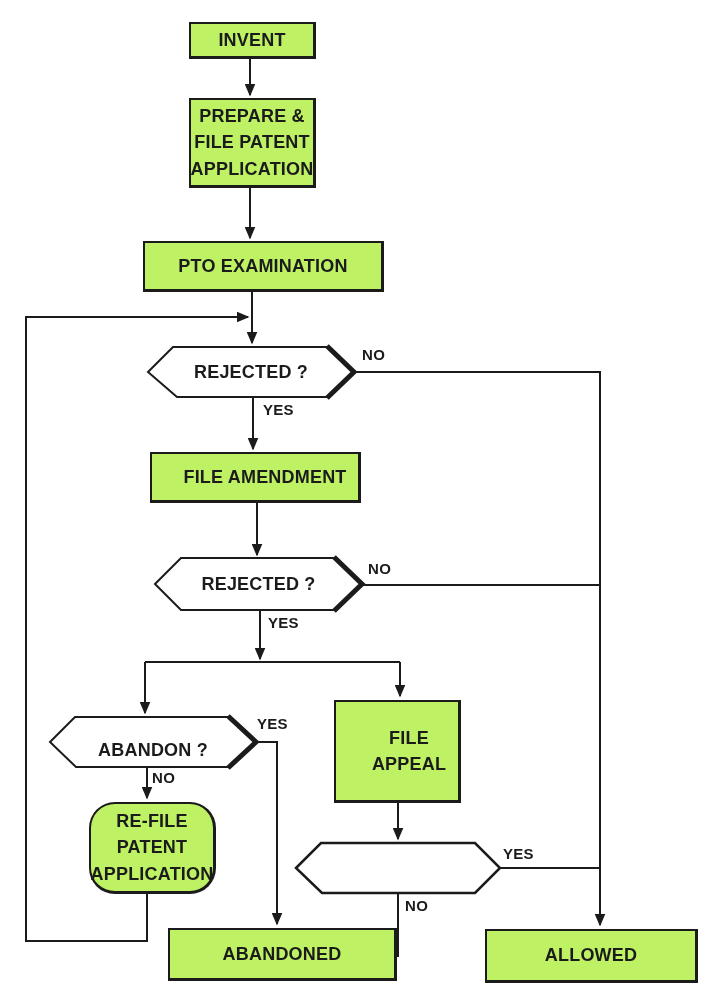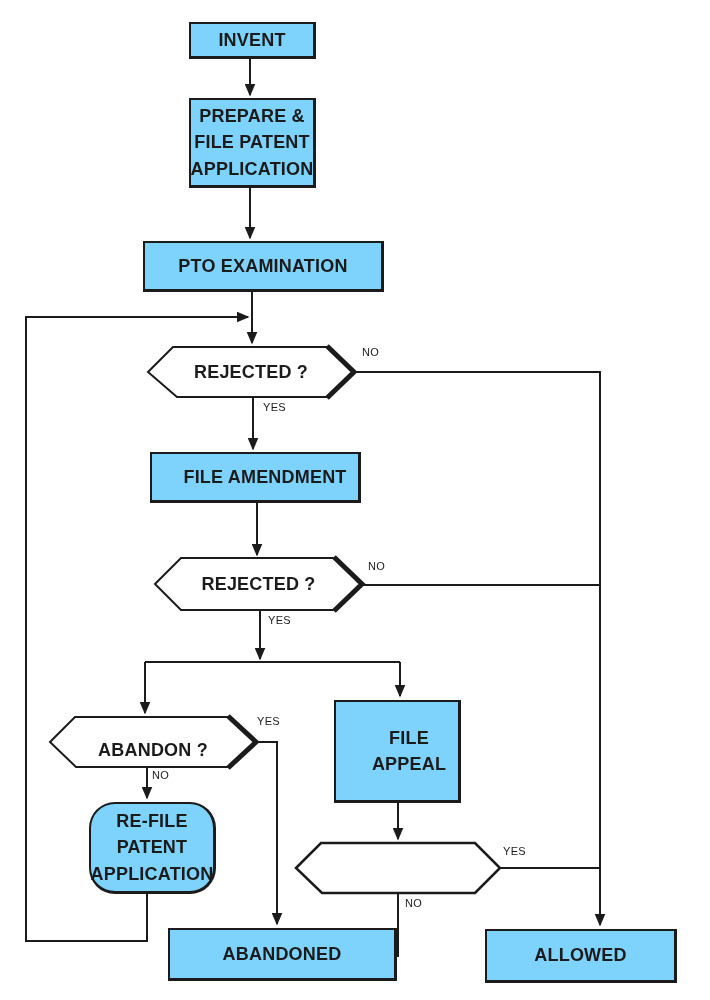--- a/index.html
+++ b/index.html
@@ -17,21 +17,21 @@
     overflow: hidden;
   }
   .layer {
     position: absolute;
     left: 0;
     top: 0;
   }
   .node {
     position: absolute;
     box-sizing: border-box;
-    background: #7dd3fc;
+    background: #bef264;
     border: 2px solid #1b1b1b;
     display: flex;
     align-items: center;
     justify-content: center;
     text-align: center;
     z-index: 2;
   }
   .node.heavy-bottom {
     border-bottom-width: 3px;
     border-right-width: 3px;
@@ -47,22 +47,22 @@
     position: absolute;
     display: flex;
     align-items: center;
     justify-content: center;
     text-align: center;
     z-index: 3;
     pointer-events: none;
   }
   .edge-label {
     position: absolute;
-    font-size: 11px;
-    font-weight: 400;
+    font-size: 15px;
+    font-weight: 700;
     letter-spacing: 0.3px;
     z-index: 3;
   }
 </style>
 </head>
 <body>
 
 <div class="canvas">
 
   <svg class="layer" width="710" height="1000" viewBox="0 0 710 1000">
@@ -133,21 +133,21 @@
   <div class="node heavy-bottom" style="left:89px;  top:802px; width:127px; height:92px;border-radius:26px;">
     <span class="node-label">RE-FILE
 PATENT
 APPLICATION</span>
   </div>
 
   <div class="node heavy-bottom" style="left:168px; top:928px; width:229px; height:53px;">
     <span class="node-label">ABANDONED</span>
   </div>
 
-  <div class="node heavy-bottom" style="left:485px; top:929px; width:192px; height:54px;">
+  <div class="node heavy-bottom" style="left:485px; top:929px; width:213px; height:54px;">
     <span class="node-label">ALLOWED</span>
   </div>
 
   <div class="hex-label" style="left:148px; top:347px; width:206px; height:50px;">
     <span class="node-label">REJECTED ?</span>
   </div>
 
   <div class="hex-label" style="left:155px; top:558px; width:207px; height:52px;">
     <span class="node-label">REJECTED ?</span>
   </div>

